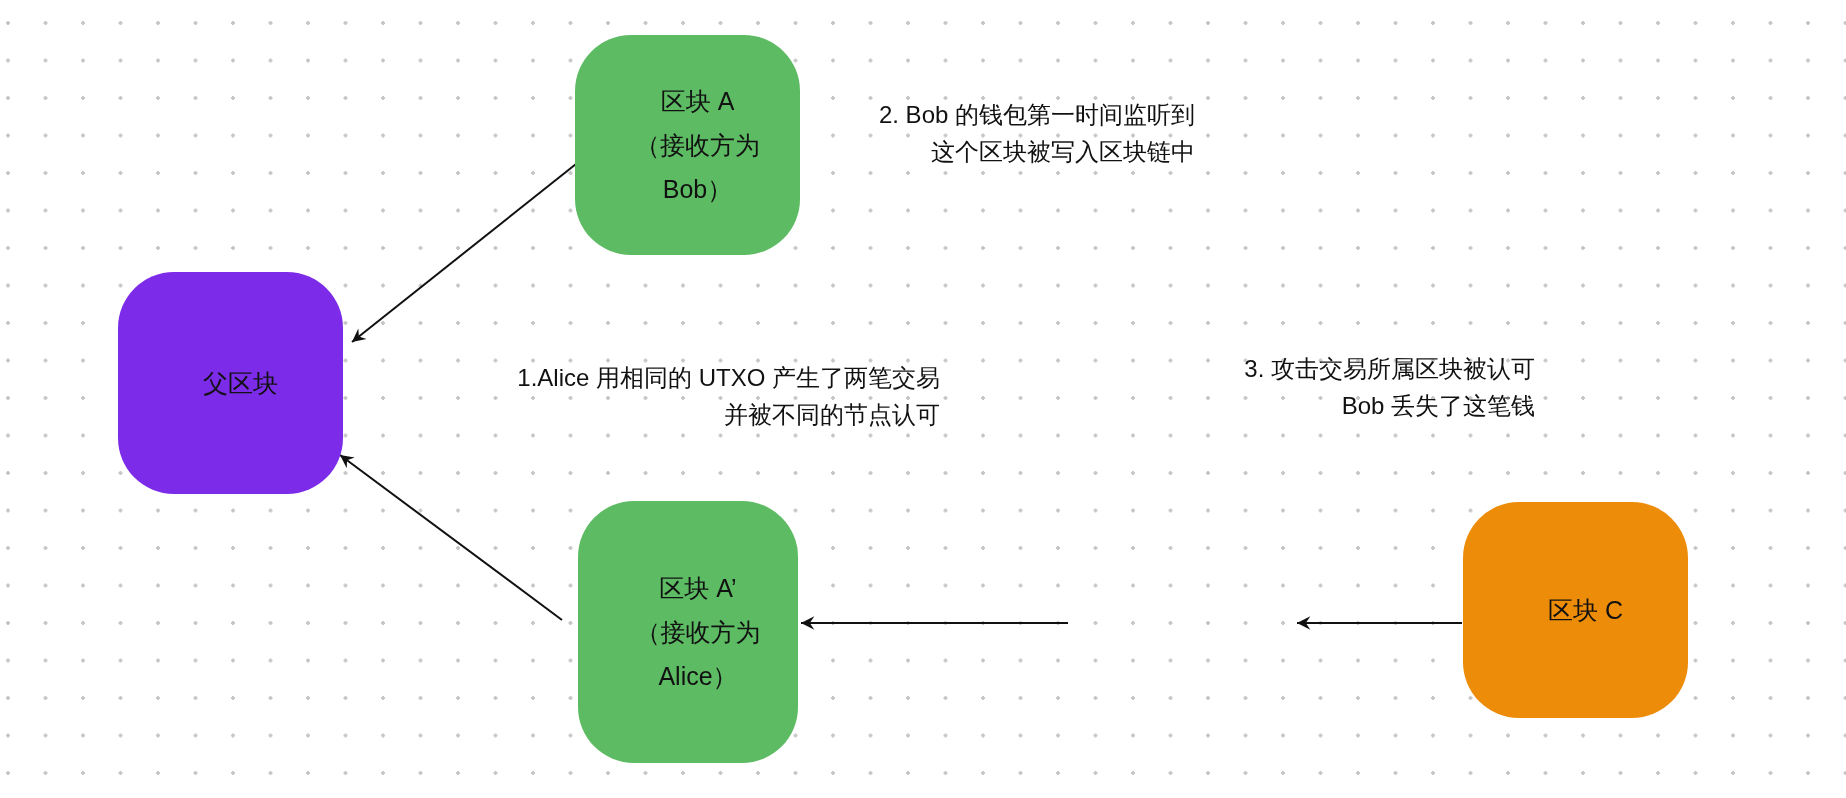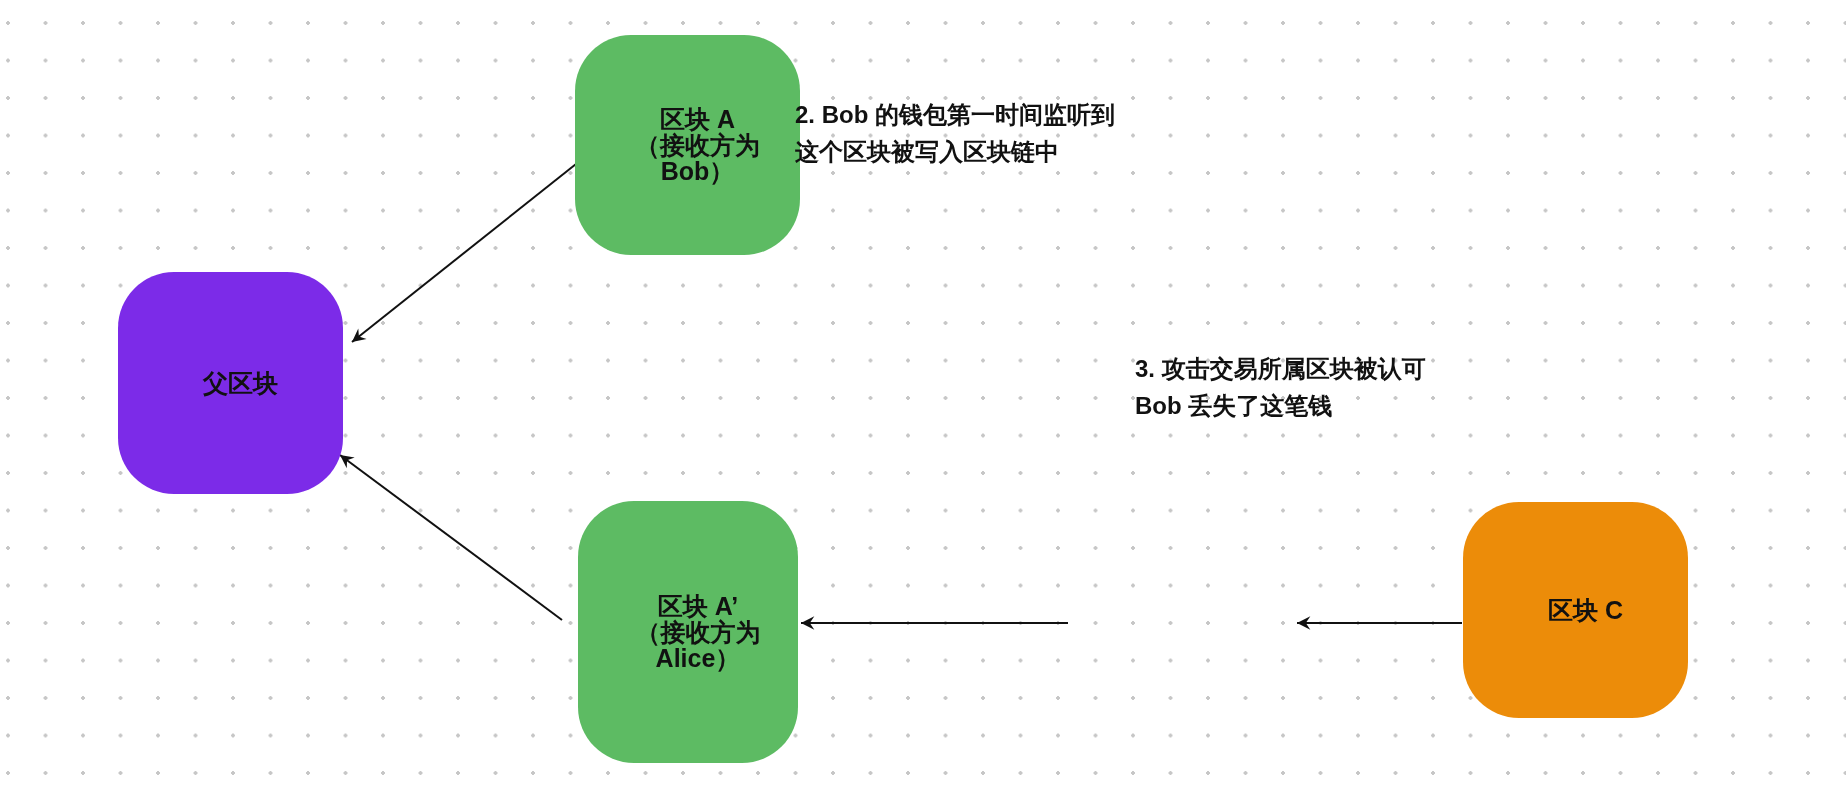--- a/index.html
+++ b/index.html
@@ -26,38 +26,38 @@
   }
   .node {
     position: absolute;
     border-radius: 56px;
     display: flex;
     align-items: center;
     justify-content: center;
     text-align: center;
     color: #111111;
     font-size: 25px;
-    font-weight: 700;
-    line-height: 26px;
+    font-weight: 400;
+    line-height: 44px;
     white-space: pre-line;
     box-sizing: border-box;
     padding-left: 20px;
   }
   .node-parent  { left: 118px;  top: 272px; width: 225px; height: 222px; background: #7c2be8; align-items: center; }
   .node-a       { left: 575px;  top: 35px;  width: 225px; height: 220px; background: #5dbb63; }
   .node-a-prime { left: 578px;  top: 501px; width: 220px; height: 262px; background: #5dbb63; }
   .node-b       { left: 1069px; top: 501px; width: 226px; height: 218px; background: #56bef0; }
   .node-c       { left: 1463px; top: 502px; width: 225px; height: 216px; background: #ec8c09; }
   .annotation {
     position: absolute;
     color: #111111;
     font-size: 24px;
-    font-weight: 700;
+    font-weight: 400;
     line-height: 37px;
-    text-align: left;
+    text-align: right;
     white-space: pre-line;
   }
   .note-1 { left: 440px;  top: 359px; width: 500px; }
   .note-2 { left: 795px;  top: 96px;  width: 400px; }
   .note-3 { left: 1135px; top: 350px; width: 400px; }
 </style>
 </head>
 <body>
 
 <div class="canvas">
@@ -91,17 +91,19 @@
   </div>
 
 
   <div class="node node-c">
     <span>区块 C</span>
   </div>
 
   <div class="annotation note-2">2. Bob 的钱包第一时间监听到
 这个区块被写入区块链中</div>
 
+  <div class="annotation note-1">1.Alice 用相同的 UTXO 产生了两笔交易
+并被不同的节点认可</div>
 
   <div class="annotation note-3">3. 攻击交易所属区块被认可
 Bob 丢失了这笔钱</div>
 
 </div>
 
 </body></html>

